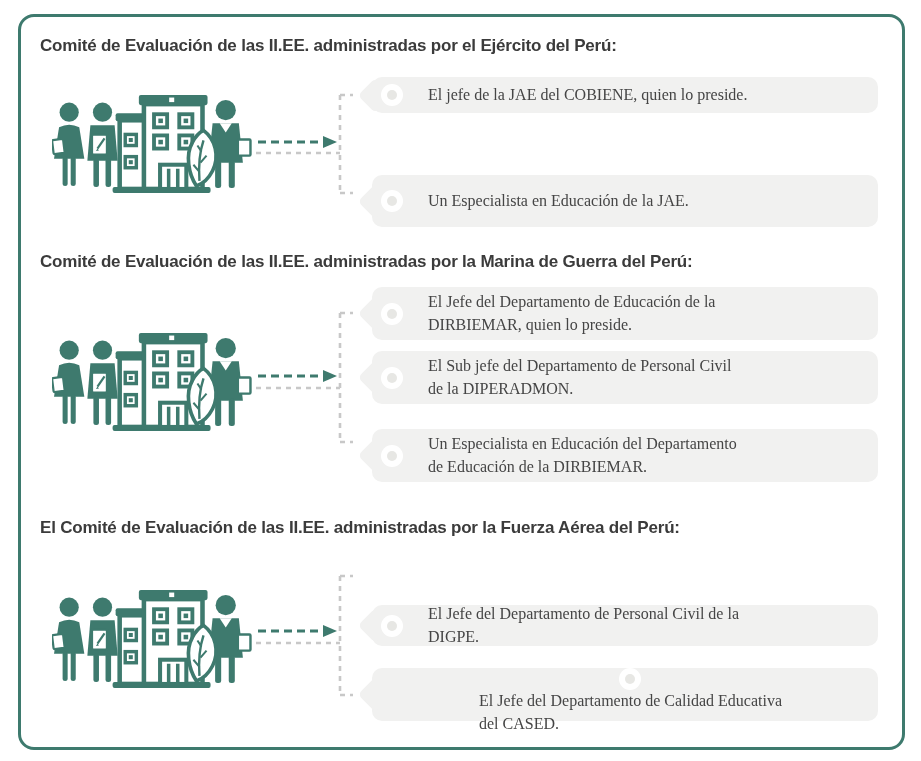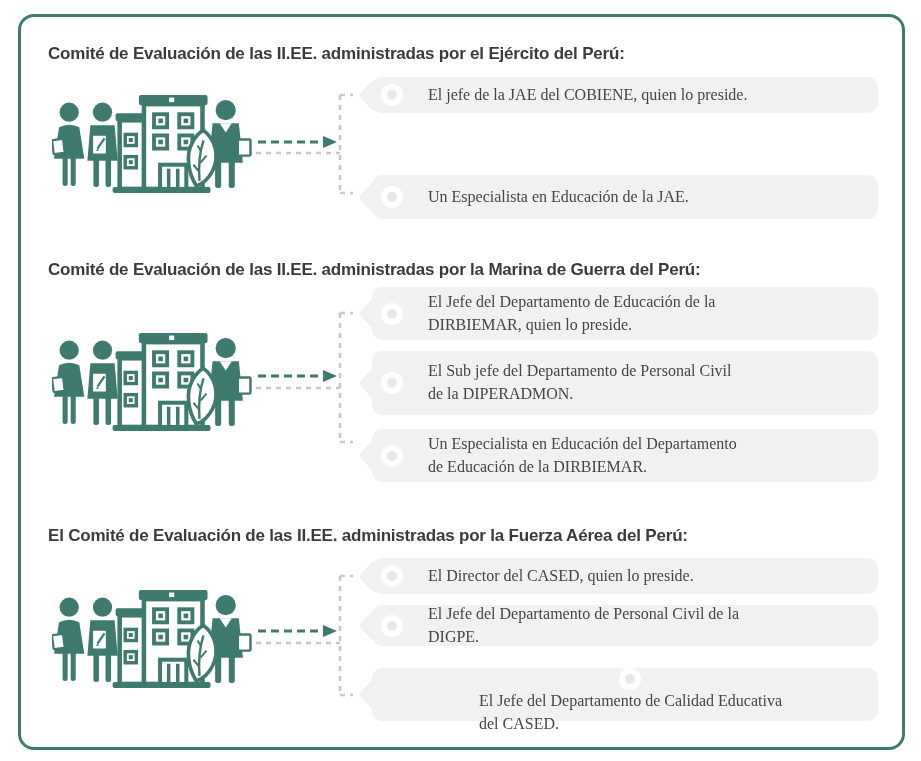--- a/index.html
+++ b/index.html
@@ -5,21 +5,21 @@
   html,body{margin:0;padding:0;background:#ffffff;}
   .canvas{
     position:relative;width:921px;height:761px;background:#ffffff;overflow:hidden;
     font-family:"Liberation Sans", sans-serif;
   }
   .frame{
     position:absolute;left:18px;top:14px;width:887px;height:736px;
     border:3px solid #3E7A6E;border-radius:16px;box-sizing:border-box;
   }
   .heading{
-    position:absolute;left:40px;margin:8px;
+    position:absolute;left:40px;margin:0;
     font-size:17px;font-weight:700;letter-spacing:-0.2px;color:#3B3B3B;
     white-space:nowrap;
   }
   .h1{top:36px;}
   .h2{top:252px;}
   .h3{top:518px;}
   .illus{position:absolute;left:52px;width:202px;height:101px;}
   .il1{top:92px;}
   .il2{top:330px;}
   .il3{top:587px;}
@@ -38,22 +38,22 @@
     border-radius:50%;background:#ffffff;display:flex;align-items:center;justify-content:center;
   }
   .bullet::after{
     content:"";width:10px;height:10px;border-radius:50%;background:#E7E7E4;
   }
   .tag-text{
     position:relative;z-index:1;margin-left:25px;padding-right:14px;
     font-size:16px;line-height:1.42;color:#454545;white-space:pre-line;
   }
   
-  .s1a{top:77px;height:36px;}  .s1b{top:126px;height:36px;}  .s1c{top:175px;height:44px;}
-  .s2a{top:287px;height:53px;} .s2b{top:351px;height:64px;}  .s2c{top:429px;height:53px;}
+  .s1a{top:77px;height:36px;}  .s1b{top:126px;height:36px;}  .s1c{top:175px;height:52px;}
+  .s2a{top:287px;height:53px;} .s2b{top:351px;height:53px;}  .s2c{top:429px;height:53px;}
   .s3a{top:558px;height:36px;} .s3b{top:605px;height:41px;}  .s3c{top:668px;height:53px;flex-direction:column;}
 </style>
 </head>
 <body>
 
 <div class="canvas">
 
   <div class="frame"></div>
 
   <svg width="0" height="0" style="position:absolute" aria-hidden="true">
@@ -178,24 +178,20 @@
     <span class="bullet"></span>
     <div class="tag-text">Un Especialista en Educación del Departamento
 de Educación de la DIRBIEMAR.</div>
   </div>
 
   <h2 class="heading h3">El Comité de Evaluación de las II.EE. administradas por la Fuerza Aérea del Perú:</h2>
   <svg class="illus il3" viewBox="0 0 200 100">
       <use href="#team-building"></use>
     </svg>
 
-  <div class="tag s3a">
-    <span class="bullet"></span>
-    <div class="tag-text">El Director del CASED, quien lo preside.</div>
-  </div>
   <div class="tag s3b">
     <span class="bullet"></span>
     <div class="tag-text">El Jefe del Departamento de Personal Civil de la
 DIGPE.</div>
   </div>
   <div class="tag s3c">
     <span class="bullet"></span>
     <div class="tag-text">El Jefe del Departamento de Calidad Educativa
 del CASED.</div>
   </div>

